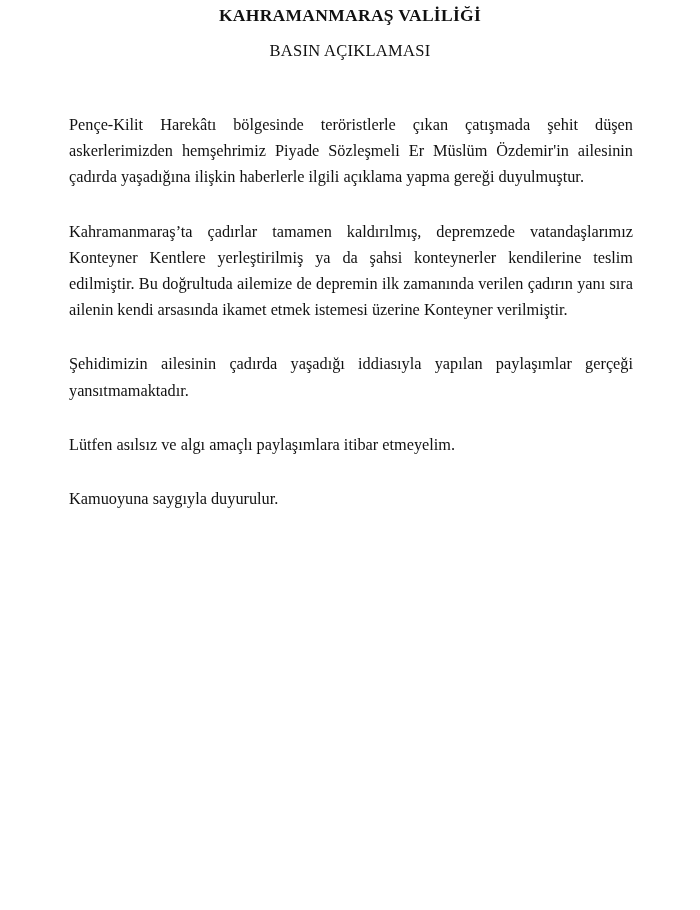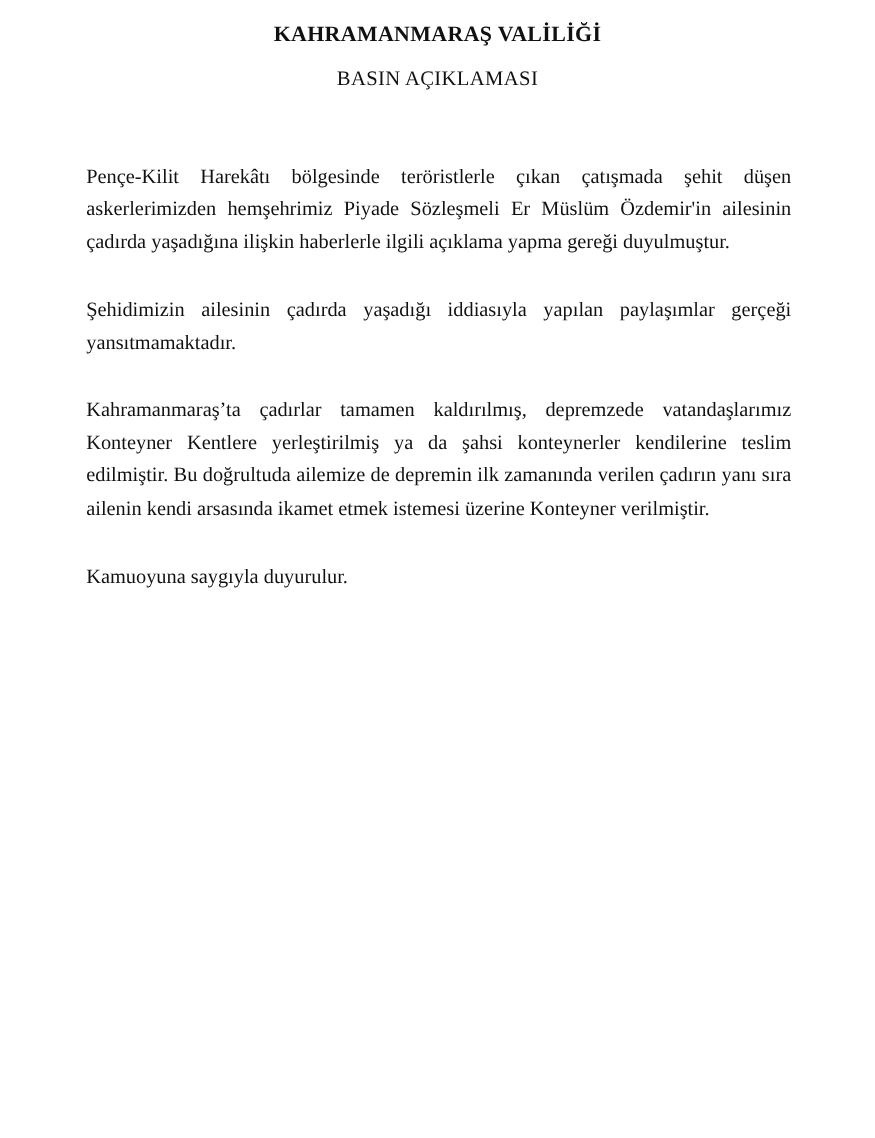--- a/index.html
+++ b/index.html
@@ -16,42 +16,42 @@
   }
   .page {
     position: relative;
     width: 700px;
     height: 910px;
     background: #ffffff;
     box-sizing: border-box;
   }
   .header {
     text-align: center;
-    padding-top: 16px;
+    padding-top: 4px;
   }
   .title-main {
     font-size: 17.5px;
     font-weight: bold;
     letter-spacing: 0.3px;
     line-height: 1.35;
     margin: 0;
   }
   .title-sub {
     font-size: 16.5px;
     font-weight: normal;
     letter-spacing: 0.3px;
     line-height: 1.35;
     margin: 12px 0 0 0;
   }
   .body-copy {
     margin: 0;
     padding: 0;
     position: absolute;
     left: 69px;
-    top: 128px;
+    top: 112px;
     width: 564px;
   }
   .para {
     text-align: justify;
     text-justify: inter-word;
     font-size: 16.3px;
     line-height: 26.2px;
     margin: 0 0 28px 0;
     -webkit-hyphens: none;
     hyphens: none;
@@ -65,18 +65,19 @@
 
 <div class="page">
 
   <div class="header">
     <h1 class="title-main">KAHRAMANMARAŞ VALİLİĞİ</h1>
     <h2 class="title-sub">BASIN AÇIKLAMASI</h2>
   </div>
 
   <div class="body-copy">
     <p class="para">Pençe-Kilit Harekâtı bölgesinde teröristlerle çıkan çatışmada şehit düşen askerlerimizden hemşehrimiz Piyade Sözleşmeli Er Müslüm Özdemir'in ailesinin çadırda yaşadığına ilişkin haberlerle ilgili açıklama yapma gereği duyulmuştur.</p>
+    <p class="para">Kahramanmaraş’ta çadırlar tamamen kaldırılmış, depremzede vatandaşlarımız Konteyner Kentlere yerleştirilmiş ya da şahsi konteynerler kendilerine teslim edilmiştir. Bu doğrultuda ailemize de depremin ilk zamanında verilen çadırın yanı sıra ailenin kendi arsasında ikamet etmek istemesi üzerine Konteyner verilmiştir.</p>
     <p class="para">Şehidimizin ailesinin çadırda yaşadığı iddiasıyla yapılan paylaşımlar gerçeği yansıtmamaktadır.</p>
-    <p class="para">Kahramanmaraş’ta çadırlar tamamen kaldırılmış, depremzede vatandaşlarımız Konteyner Kentlere yerleştirilmiş ya da şahsi konteynerler kendilerine teslim edilmiştir. Bu doğrultuda ailemize de depremin ilk zamanında verilen çadırın yanı sıra ailenin kendi arsasında ikamet etmek istemesi üzerine Konteyner verilmiştir.</p>
+    <p class="para">Lütfen asılsız ve algı amaçlı paylaşımlara itibar etmeyelim.</p>
     <p class="para">Kamuoyuna saygıyla duyurulur.</p>
   </div>
 
 </div>
 
 </body></html>

